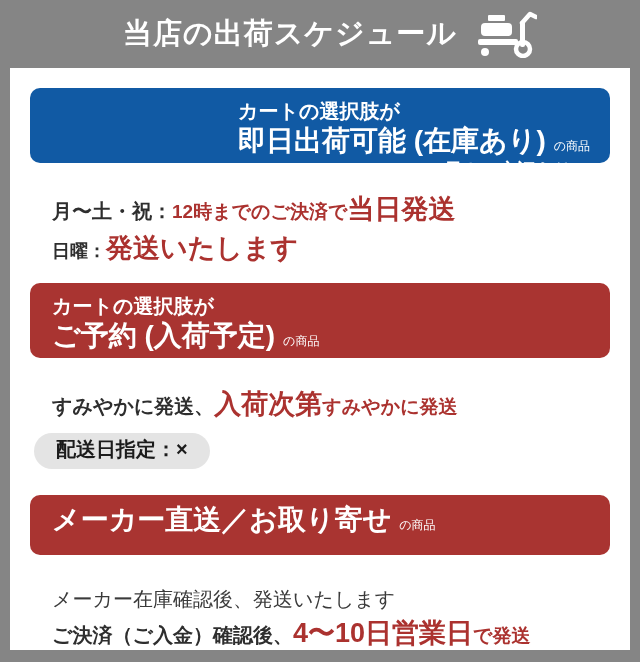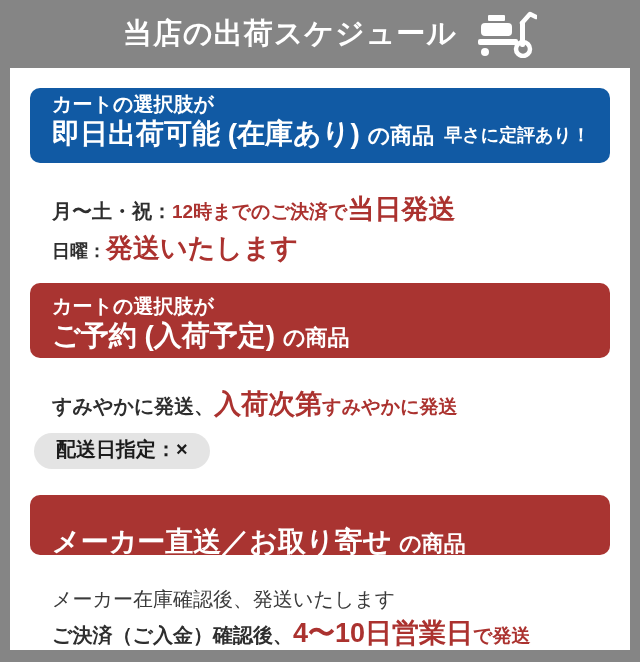--- a/index.html
+++ b/index.html
@@ -30,25 +30,25 @@
   .content{
     position:absolute;top:68px;left:10px;right:10px;bottom:12px;
     background:#ffffff;padding:20px 20px 0 20px;overflow:hidden;
   }
   .banner{
     border-radius:10px;color:#fff;padding:10px 20px 12px 22px;
   }
   .banner.blue{background:var(--blue,#115aa4);height:75px;
     display:flex;justify-content:space-between;align-items:flex-end;}
   .banner.red{background:var(--red,#a93431);}
-  .banner.two-line{height:75px;}
-  .banner.one-line{height:60px;display:flex;align-items:baseline;padding-top:30px;}
+  .banner.two-line{height:75px;flex-direction:column;}
+  .banner.one-line{height:60px;display:flex;align-items:baseline;padding-top:8px;}
   .banner-line1{font-size:20px;font-weight:bold;line-height:26px;}
   .banner-main{font-size:28px;font-weight:bold;line-height:34px;text-align:center;}
-  .banner-suffix{font-size:22px;font-weight:bold;margin-left:8px;}
+  .banner-suffix{font-size:12px;font-weight:normal;margin-left:8px;}
   .banner-note{font-size:18px;font-weight:bold;margin-bottom:4px;white-space:nowrap;}
   .rows{margin:28px 0 0 22px;}
   .row{font-size:20px;font-weight:bold;color:var(--text-dark,#2e2e2e);line-height:36px;}
   .row .mid-red{font-size:19px;color:var(--text-red,#ab322f);}
   .row .strong-red{font-size:27px;color:var(--text-red,#ab322f);}
   .row .tail-red{font-size:19px;color:var(--text-red,#ab322f);}
   .row.small-label{font-size:18px;}
   .desc{font-size:20px;font-weight:normal;color:#3a3a3a;line-height:32px;}
   .sec-gap{margin-top:14px;}
   .badge{

